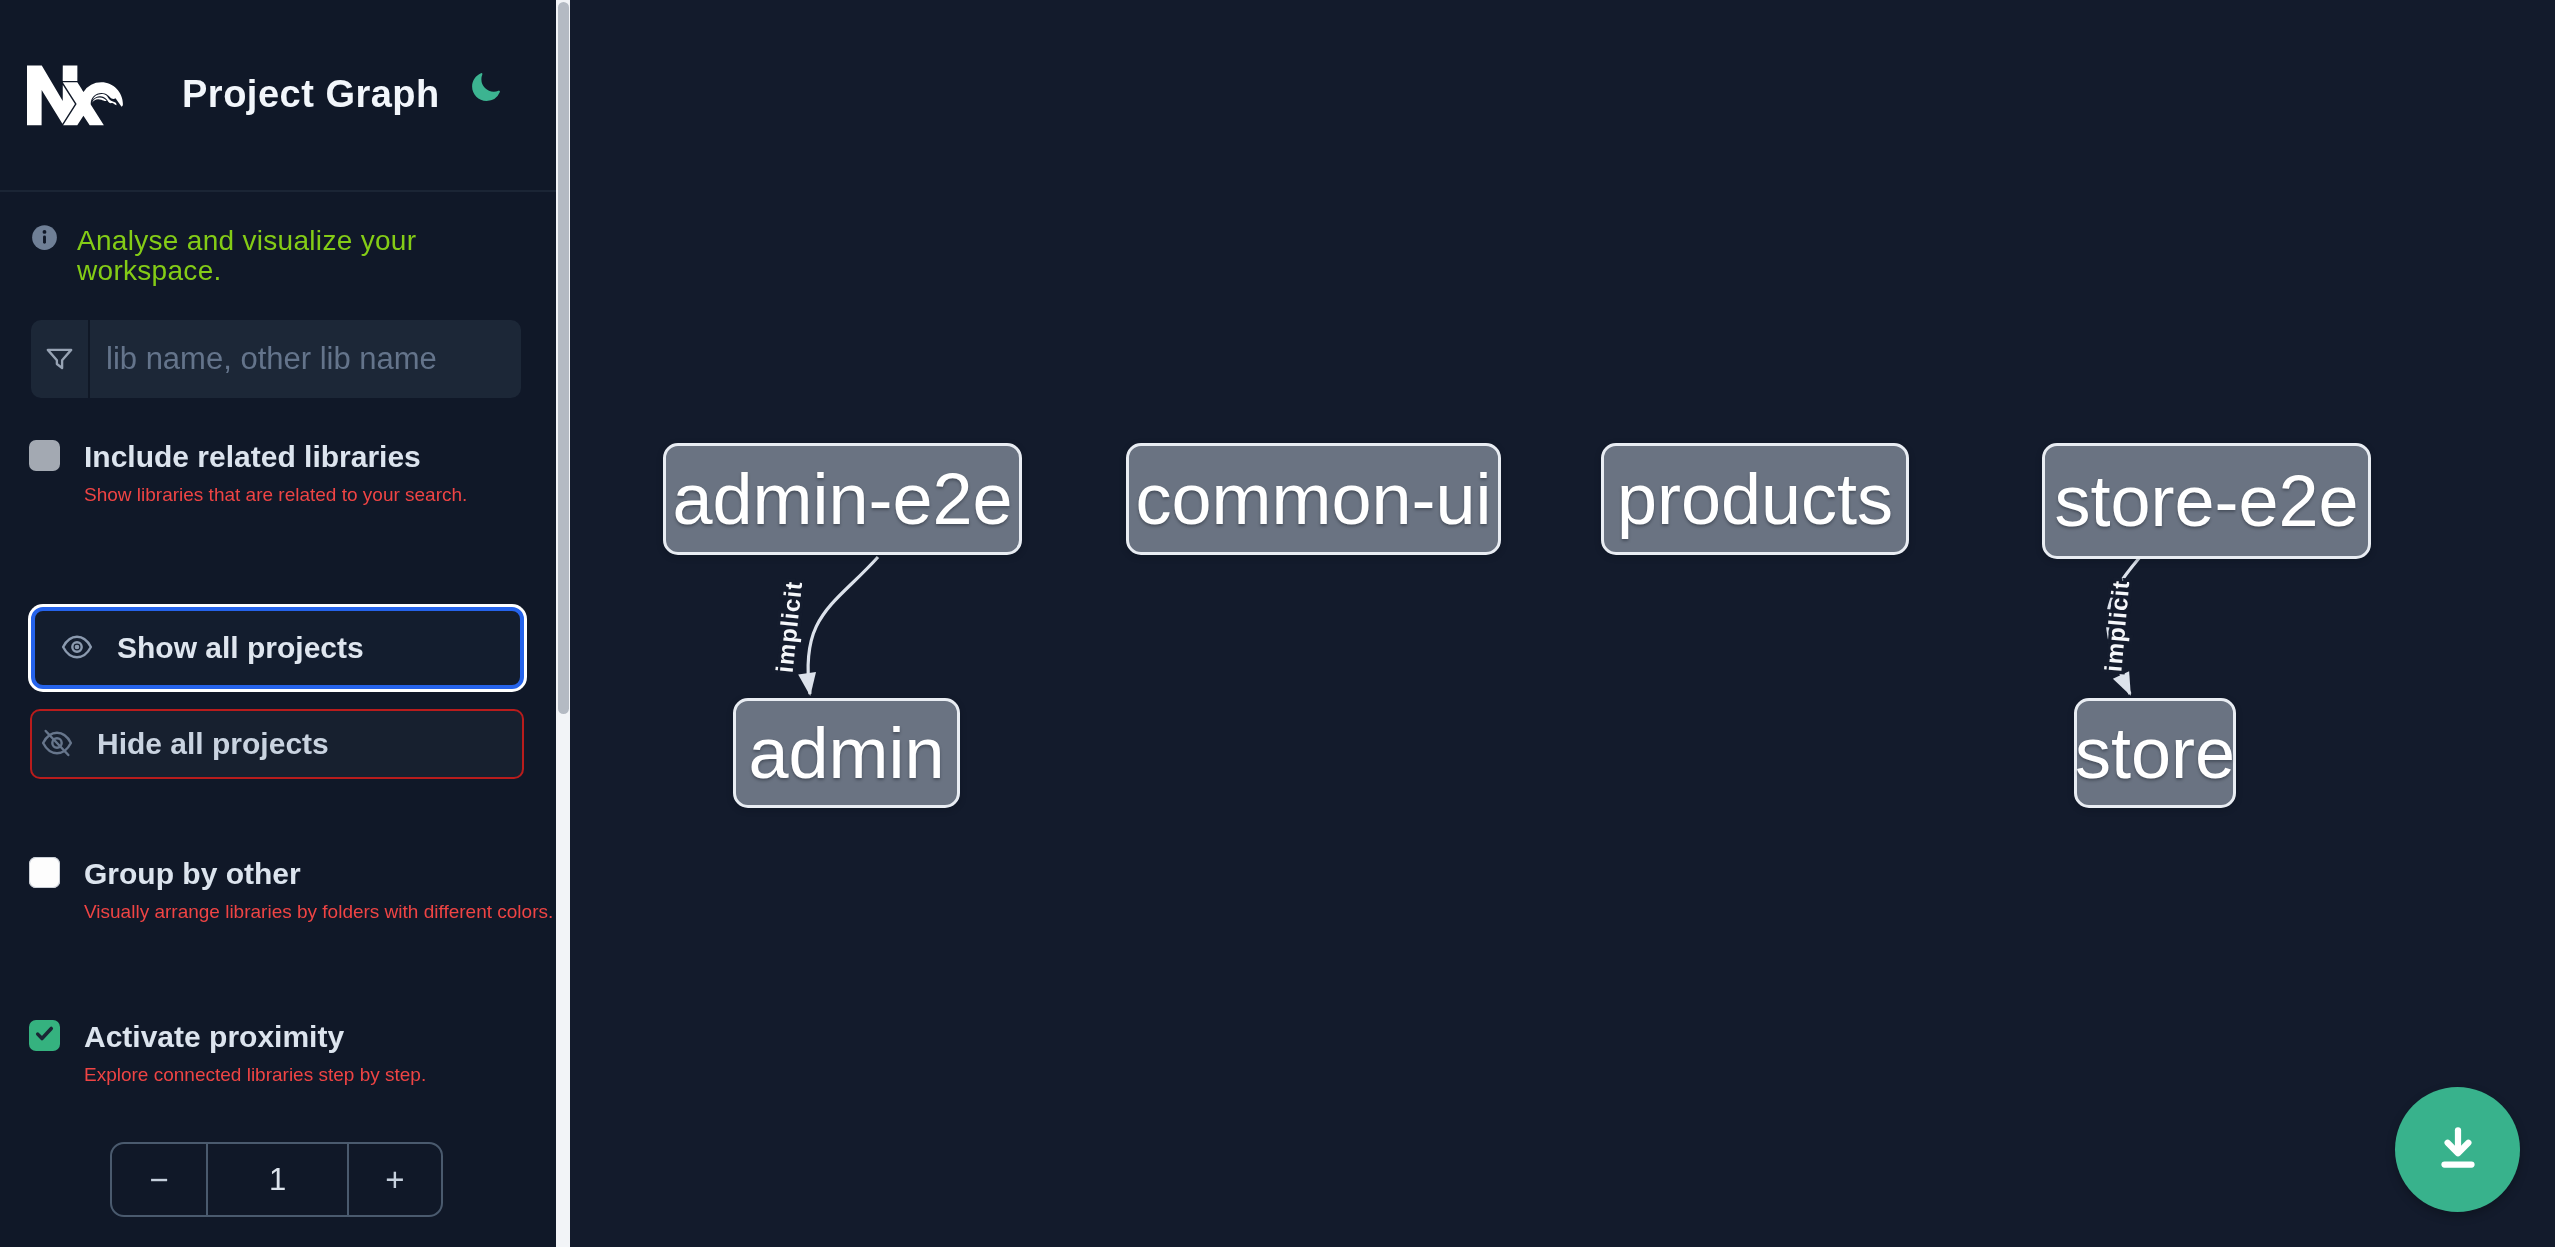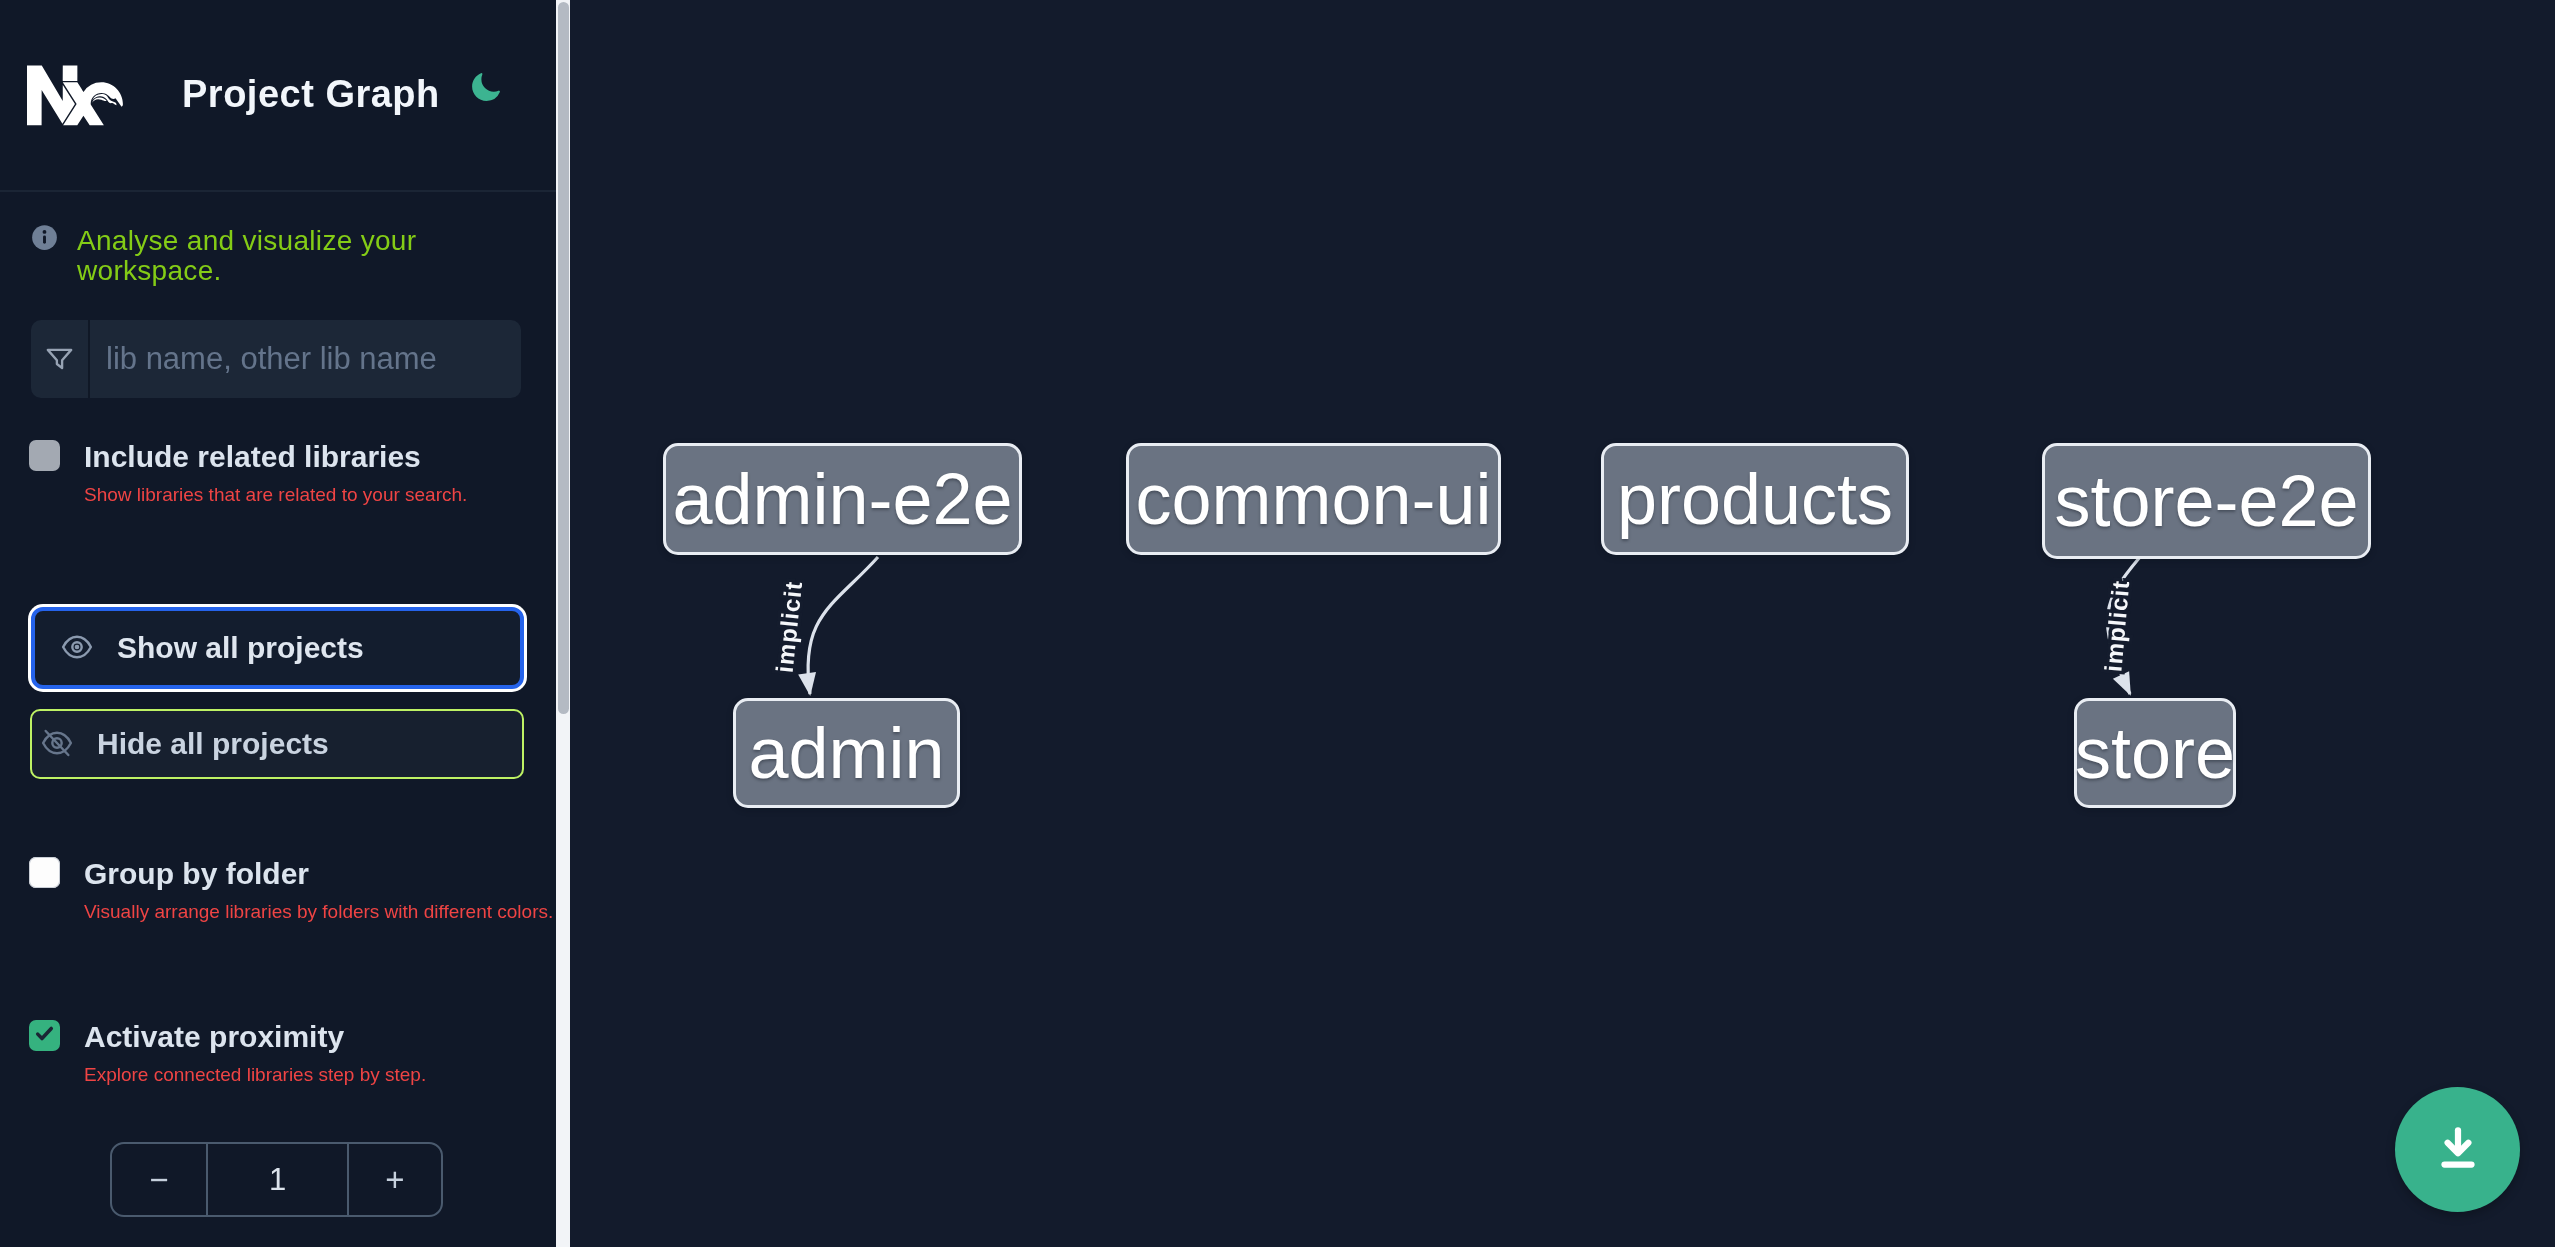--- a/index.html
+++ b/index.html
@@ -38,21 +38,21 @@
   .opt-label{position:absolute;left:55px;top:2px;font-size:30px;font-weight:700;color:#dce4ee;
              white-space:nowrap;cursor:pointer;}
   .opt-desc{position:absolute;left:55px;top:36px;width:470px;font-size:19px;line-height:42px;
             color:#ef4444;}
 
   .btn{position:absolute;display:flex;align-items:center;padding:0 0 0 25px;gap:23px;
        cursor:pointer;font-family:"Liberation Sans",sans-serif;box-sizing:border-box;}
   .btn-show{left:31px;top:607px;width:493px;height:82px;background:#131d2e;
             border:4px solid #2563eb;border-radius:12px;box-shadow:0 0 0 3px #ffffff;}
   .btn-hide{left:30px;top:709px;width:494px;height:70px;background:#17202f;
-            border:2px solid #bef264;border-radius:10px;padding-left:8px;}
+            border:2px solid #b91c1c;border-radius:10px;padding-left:8px;}
   .btn span.lbl{font-size:30px;font-weight:600;white-space:nowrap;}
   .btn-show span.lbl{color:#dfe6ef;}
   .btn-hide span.lbl{color:#c9d3e0;}
 
   .stepper{position:absolute;left:110px;top:1142px;width:333px;height:75px;box-sizing:border-box;
            border:2px solid #4a5a6e;border-radius:14px;display:flex;overflow:hidden;}
   .stepper button{background:transparent;border:none;color:#c6d0dd;font-size:33px;cursor:pointer;
                   font-family:"Liberation Sans",sans-serif;}
   .step-dec{width:94px;}
   .step-val{width:139px;display:flex;align-items:center;justify-content:center;color:#dce3ec;
@@ -152,21 +152,21 @@
           <path d="M2.2 12C4.8 7 8.3 4.8 12 4.8s7.2 2.2 9.8 7.2c-2.6 5-6.1 7.2-9.8 7.2S4.8 17 2.2 12Z"></path>
           <circle cx="12" cy="12" r="3.3"></circle>
           <path d="M4 3.5 20 20.5"></path>
         </svg>
       </span>
       <span class="lbl">Hide all projects</span>
     </button>
 
     <div class="opt opt-2">
       <span class="cb cb-white" role="checkbox" aria-checked="false"></span>
-      <div class="opt-label">Group by folder</div>
+      <div class="opt-label">Group by other</div>
       <div class="opt-desc">Visually arrange libraries by folders with different colors.</div>
     </div>
 
     <div class="opt opt-3">
       <span class="cb cb-green" role="checkbox" aria-checked="true">
         <span>
           <svg width="25" height="25" viewBox="0 0 24 24" xmlns="http://www.w3.org/2000/svg">
             <path d="M5.5 12.6l4.1 4.2 8.9-9.6" fill="none" stroke="#1b2534" stroke-width="3.4" stroke-linecap="round" stroke-linejoin="round"></path>
           </svg>
         </span>

